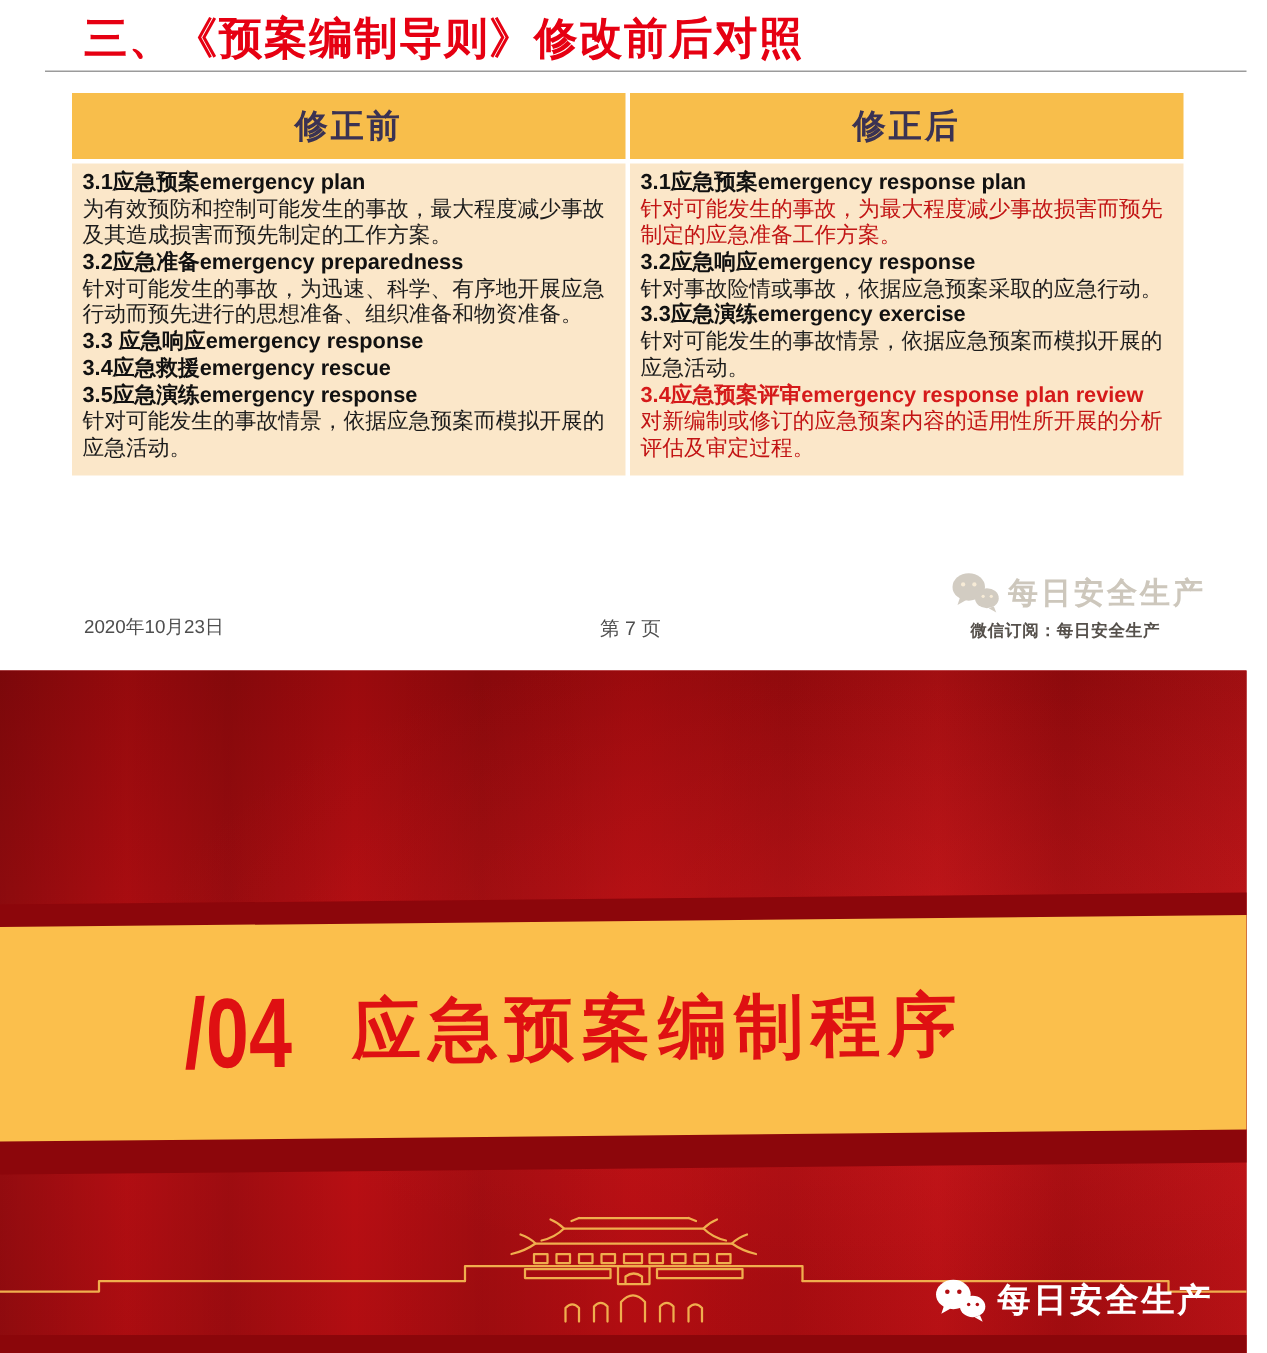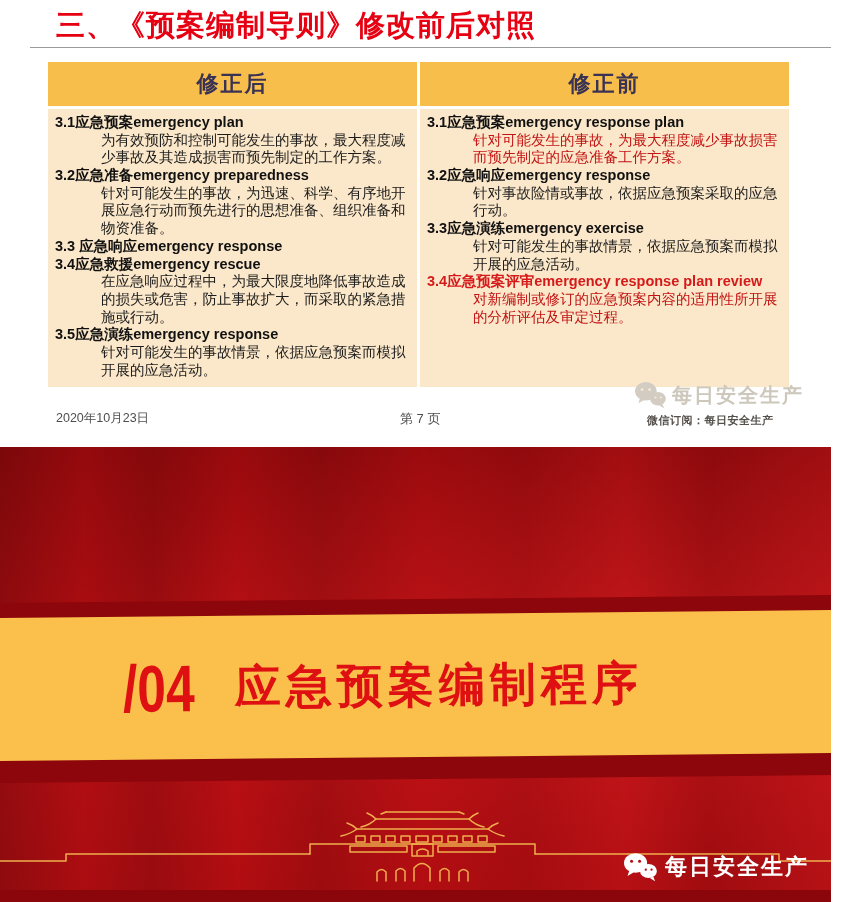--- a/index.html
+++ b/index.html
@@ -13,21 +13,21 @@
   .s1-rule{position:absolute;left:30px;top:47px;width:812px;height:1px;background:#9b9b9b;}
   .cmp-table{position:absolute;left:48px;top:62px;width:741px;
              display:grid;grid-template-columns:1fr 1fr;grid-template-rows:44px auto;
              gap:3px;background:#fff;}
   .th{background:var(--header_bg,#F8BE4B);color:var(--header_text,#3A3253);
       display:flex;align-items:center;justify-content:center;
       font-size:22px;font-weight:800;letter-spacing:2px;}
   .td{background:var(--body_bg,#FBE7C9);padding:5px 7px 8px 7px;
       font-size:14.5px;line-height:1.22;color:#1c1c1c;}
   .entry .head{font-weight:800;color:#111;}
-  .entry .def{font-weight:400;color:#1c1c1c;margin-left:46px;}
+  .entry .def{font-weight:400;color:#1c1c1c;}
   .entry .head.red{color:var(--red_heading,#D51A1A);}
   .entry .def.red{color:var(--red_text,#C21414);}
   .s1-footer-date{position:absolute;left:56px;top:410px;font-size:12.5px;color:#4e4e4e;}
   .s1-footer-page{position:absolute;left:400px;top:410px;font-size:13px;color:#4e4e4e;}
   .wm1{position:absolute;left:633px;top:380px;display:flex;align-items:center;gap:5px;
        color:#cdc7bc;z-index:5;}
   .wm1 .brand{font-size:20px;font-weight:700;letter-spacing:2px;color:#cdc7bc;
               text-shadow:0 1px 1px rgba(255,255,255,.8);}
   .wm1-sub{position:absolute;left:647px;top:413px;font-size:11px;font-weight:700;
            color:#55504b;letter-spacing:0.5px;z-index:5;}
@@ -59,37 +59,36 @@
 </head>
 <body>
 
 <div class="page">
 
   <section class="slide1">
     <h1 class="s1-title">三、《预案编制导则》修改前后对照</h1>
     <div class="s1-rule"></div>
 
     <div class="cmp-table">
+      <div class="th">修正前</div>
       <div class="th">修正后</div>
-      <div class="th">修正前</div>
       <div class="td" id="col-before">
           <div class="entry">
             <div class="head">3.1应急预案emergency plan</div>
             <div class="def">为有效预防和控制可能发生的事故，最大程度减少事故及其造成损害而预先制定的工作方案。</div>
           </div>
           <div class="entry">
             <div class="head">3.2应急准备emergency preparedness</div>
             <div class="def">针对可能发生的事故，为迅速、科学、有序地开展应急行动而预先进行的思想准备、组织准备和物资准备。</div>
           </div>
           <div class="entry">
             <div class="head">3.3 应急响应emergency response</div>
           </div>
           <div class="entry">
             <div class="head">3.4应急救援emergency rescue</div>
-            <div class="def">在应急响应过程中，为最大限度地降低事故造成的损失或危害，防止事故扩大，而采取的紧急措施或行动。</div>
           </div>
           <div class="entry">
             <div class="head">3.5应急演练emergency response</div>
             <div class="def">针对可能发生的事故情景，依据应急预案而模拟开展的应急活动。</div>
           </div>
         </div>
       <div class="td" id="col-after">
           <div class="entry">
             <div class="head">3.1应急预案emergency response plan</div>
             <div class="def red">针对可能发生的事故，为最大程度减少事故损害而预先制定的应急准备工作方案。</div>

